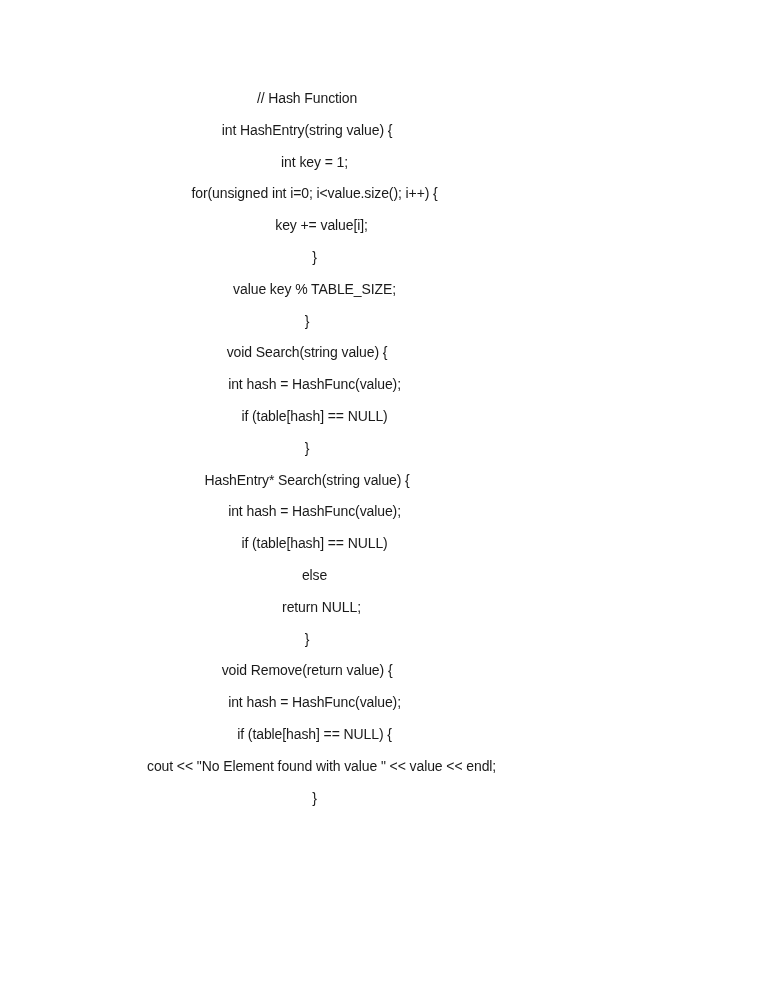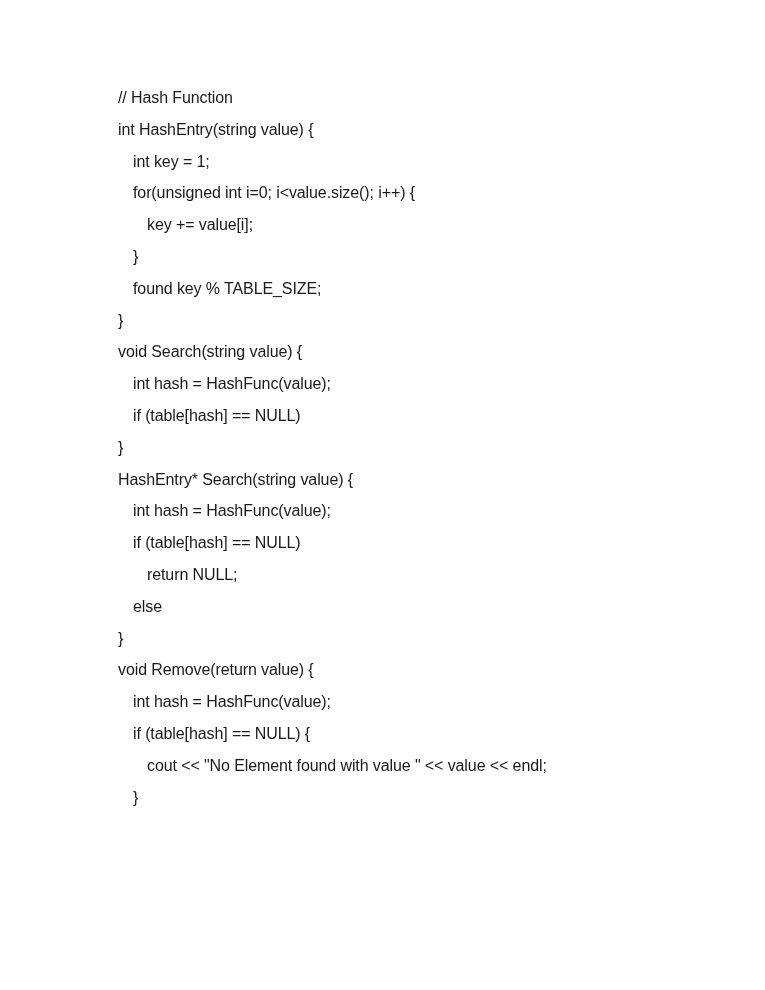--- a/index.html
+++ b/index.html
@@ -27,50 +27,51 @@
       position: absolute;
       left: 118px;
       top: 88px;
       margin: 0;
       padding: 0;
       list-style: none;
     }
     .line {
       height: 31.8px;
       line-height: 20px;
-      font-size: 16px;
+      font-size: 14px;
       white-space: pre;
       letter-spacing: -0.1px;
+      text-align: center;
     }
     .indent-0 { padding-left: 0; }
     .indent-1 { padding-left: 15px; }
     .indent-2 { padding-left: 29px; }
   </style>
 </head>
 <body>
 
 <div class="page">
   <ul class="code">
     <li class="line indent-0">// Hash Function</li>
     <li class="line indent-0">int HashEntry(string value) {</li>
     <li class="line indent-1">int key = 1;</li>
     <li class="line indent-1">for(unsigned int i=0; i&lt;value.size(); i++) {</li>
     <li class="line indent-2">key += value[i];</li>
     <li class="line indent-1">}</li>
-    <li class="line indent-1">found key % TABLE_SIZE;</li>
+    <li class="line indent-1">value key % TABLE_SIZE;</li>
     <li class="line indent-0">}</li>
     <li class="line indent-0">void Search(string value) {</li>
     <li class="line indent-1">int hash = HashFunc(value);</li>
     <li class="line indent-1">if (table[hash] == NULL)</li>
     <li class="line indent-0">}</li>
     <li class="line indent-0">HashEntry* Search(string value) {</li>
     <li class="line indent-1">int hash = HashFunc(value);</li>
     <li class="line indent-1">if (table[hash] == NULL)</li>
+    <li class="line indent-1">else</li>
     <li class="line indent-2">return NULL;</li>
-    <li class="line indent-1">else</li>
     <li class="line indent-0">}</li>
     <li class="line indent-0">void Remove(return value) {</li>
     <li class="line indent-1">int hash = HashFunc(value);</li>
     <li class="line indent-1">if (table[hash] == NULL) {</li>
     <li class="line indent-2">cout &lt;&lt; "No Element found with value " &lt;&lt; value &lt;&lt; endl;</li>
     <li class="line indent-1">}</li>
   </ul>
 </div>
 
 </body></html>

